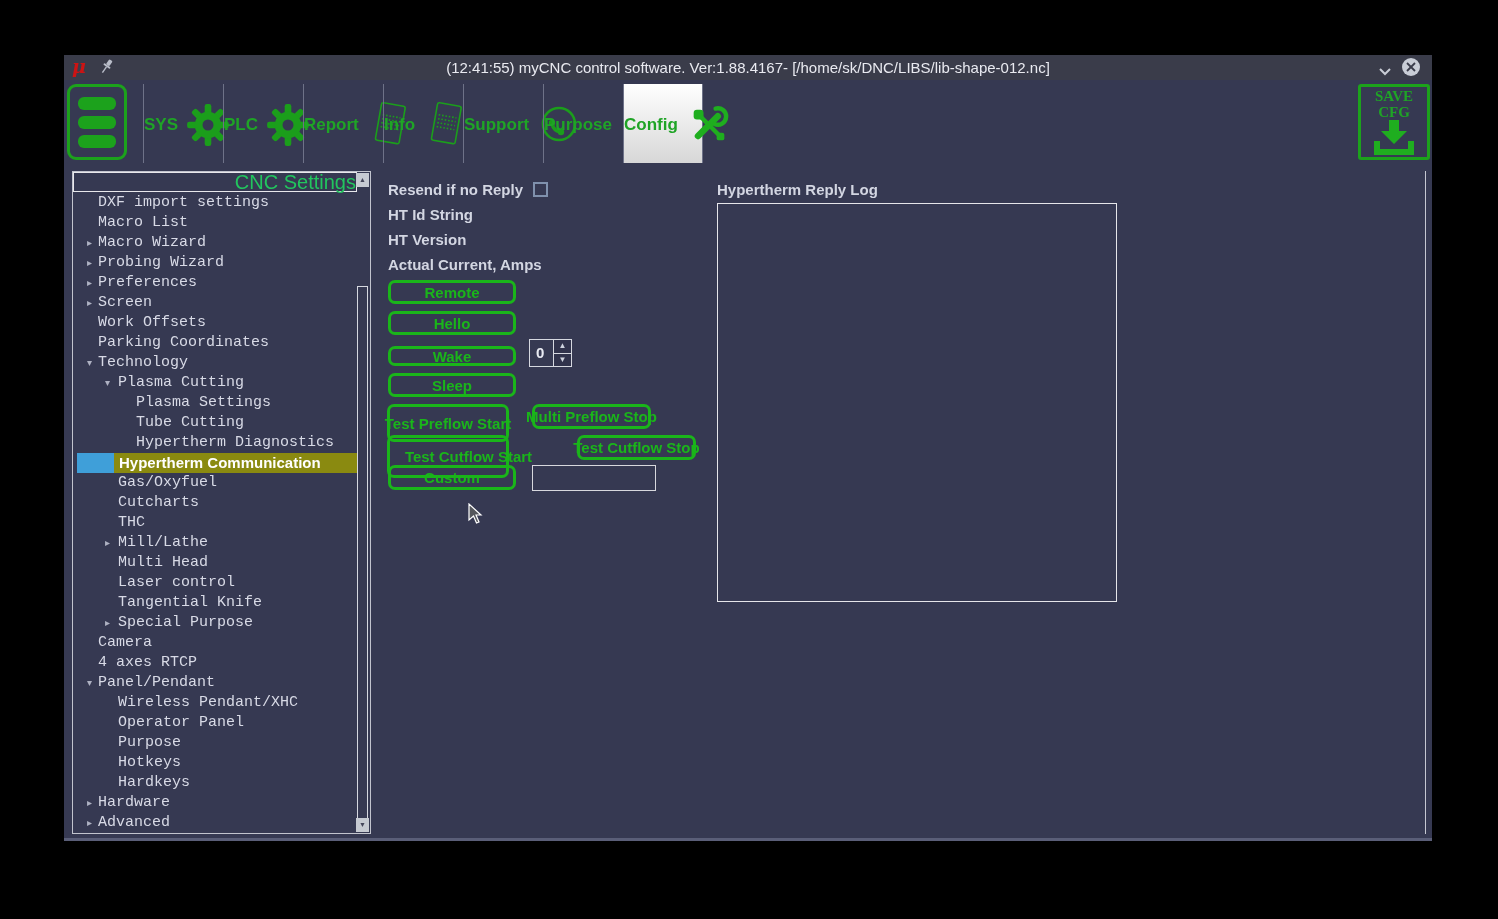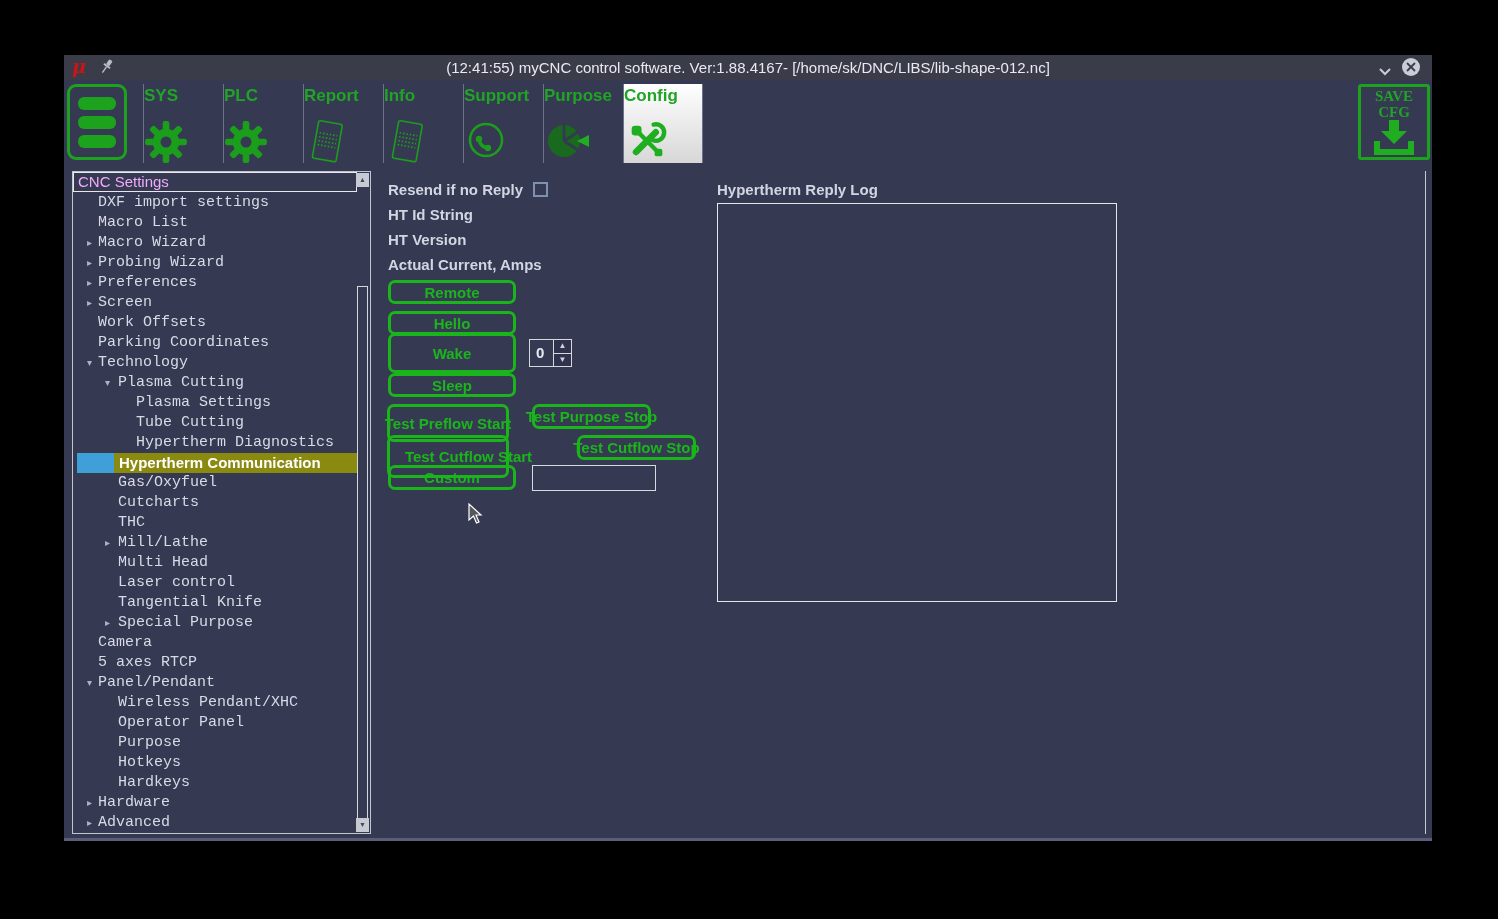--- a/index.html
+++ b/index.html
@@ -20,38 +20,38 @@
   .tb-close { position:absolute; right:12px; top:3px; width:18px; height:18px;
               background:#c9cdd6; border-radius:50%; display:flex; align-items:center; justify-content:center; }
 
   
   .hamburger { position:absolute; left:3px; top:29px; width:60px; height:76px;
                border:3px solid #1ca21c; border-radius:9px; display:flex; flex-direction:column;
                align-items:center; justify-content:center; gap:6px; background:transparent; }
   .hamburger .bar { width:38px; height:13px; background:#1ca21c; border-radius:6px; }
 
   .tabs { position:absolute; left:79px; top:29px; height:79px; display:flex; }
-  .tab { width:80px; height:79px; border-left:1px solid #6e7288; display:flex; flex-direction:column;
-         padding-top:2px;gap:8px; }
+  .tab { width:80px; height:79px; border-left:1px solid #6e7288; display:flex; 
+         align-items:center; padding-top:2px;gap:8px; }
   .tab:last-child { border-right:1px solid #6e7288; }
   .tab .tlabel { font-size:17px; font-weight:bold; color:#1fa426; line-height:20px; }
   .tab.active { background:linear-gradient(#ffffff,#d7d7d7); }
   .tab .ticon { margin-top:4px; }
 
   .savecfg { position:absolute; left:1294px; top:29px; width:72px; height:76px;
              border:3px solid #1ca21c; border-radius:3px; display:flex; flex-direction:column;
              align-items:center; padding-top:1px; background:transparent;font-family:Liberation Serif, serif; }
   .savecfg .sline { font-size:15px; font-weight:bold; color:#1fa426; line-height:16px; }
 
   
   .tree { position:absolute; left:8px; top:116px; width:299px; height:663px;
           border:1px solid #c2c4ce; background:#363952; }
   .tree-header { position:absolute; left:0; top:0; width:284px; height:20px;
-                 border:1px solid #e8e8ec; color:#f0abfc; font-size:15px;
-                 padding-left:4px; line-height:18px; }
+                 border:1px solid #e8e8ec; color:#22c55e; font-size:20px;
+                 padding-left:4px; line-height:18px;text-align:right; }
   .trows { position:absolute; left:1px; top:21px; width:283px; }
   .trow { position:relative; height:20px; color:#d8dae6; }
   .tl { position:absolute; top:1px; font-size:15px; line-height:18px; white-space:nowrap;font-family:Liberation Mono, monospace; }
   .t1 { left:24px; } .t2 { left:44px; } .t3 { left:62px; }
   .arw { position:absolute; top:3px; font-size:10px; color:#aeb1c2; line-height:14px; }
   .a1 { left:13px; } .a2 { left:31px; }
   .selmark { position:absolute; left:3px; top:0; width:37px; height:20px; background:#3f9fd9; }
   .selbg { position:absolute; left:40px; top:0; width:244px; height:20px; background:#8a8a10;
            color:#ffffff; font-weight:bold; font-size:15px; line-height:19px; padding-left:5px;
            white-space:nowrap; overflow:hidden; }
@@ -331,21 +331,21 @@
           <span class="tl t2">Tangential Knife</span>
         </div>
       <div class="trow">
           <span class="arw a2">▸</span>
           <span class="tl t2">Special Purpose</span>
         </div>
       <div class="trow">
           <span class="tl t1">Camera</span>
         </div>
       <div class="trow">
-          <span class="tl t1">5 axes RTCP</span>
+          <span class="tl t1">4 axes RTCP</span>
         </div>
       <div class="trow">
           <span class="arw a1">▾</span>
           <span class="tl t1">Panel/Pendant</span>
         </div>
       <div class="trow">
           <span class="tl t2">Wireless Pendant/XHC</span>
         </div>
       <div class="trow">
           <span class="tl t2">Operator Panel</span>
@@ -377,33 +377,33 @@
   </div>
 
   <div class="flabel" style="left:324px; top:126px;">Resend if no Reply</div>
   <div class="checkbox"></div>
   <div class="flabel" style="left:324px; top:151px;">HT Id String</div>
   <div class="flabel" style="left:324px; top:176px;">HT Version</div>
   <div class="flabel" style="left:324px; top:201px;">Actual Current, Amps</div>
 
   <div class="gbtn" style="left:324px; top:225px; width:128px; height:24px;">Remote</div>
   <div class="gbtn" style="left:324px; top:256px; width:128px; height:24px;">Hello</div>
-  <div class="gbtn" style="left:324px; top:278px; width:128px; height:40px;">Wake</div>
+  <div class="gbtn" style="left:324px; top:291px; width:128px; height:20px;">Wake</div>
 
   <div class="spin">
     <div class="val">0</div>
     <div class="arrows">
       <div class="acell upper">▲</div>
       <div class="acell">▼</div>
     </div>
   </div>
 
   <div class="gbtn" style="left:324px; top:318px; width:128px; height:24px;">Sleep</div>
   <div class="gbtn" style="left:323px; top:349px; width:122px; height:38px;">Test Preflow Start</div>
-  <div class="gbtn" style="left:468px; top:349px; width:119px; height:25px;">Test Purpose Stop</div>
+  <div class="gbtn" style="left:468px; top:349px; width:119px; height:25px;">Multi Preflow Stop</div>
   <div class="gbtn" style="left:323px; top:380px; width:122px; height:43px;padding-left:41px;">Test Cutflow Start</div>
   <div class="gbtn" style="left:468px; top:380px; width:119px; height:25px;margin-left:45px;">Test Cutflow Stop</div>
   <div class="gbtn" style="left:324px; top:410px; width:128px; height:25px;">Custom</div>
 
   <input class="custom-input" type="text" value="" style="">
 
   <div class="flabel" style="left:653px; top:126px;">Hypertherm Reply Log</div>
   <div class="logbox"></div>
   <div class="panel-right-line"></div>
 

